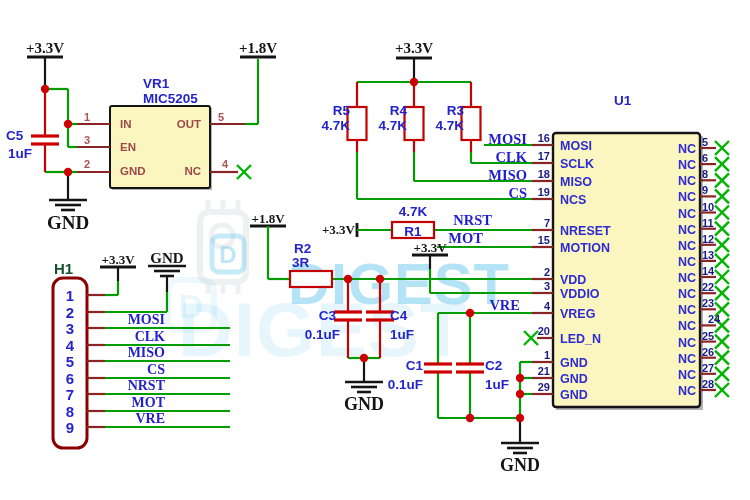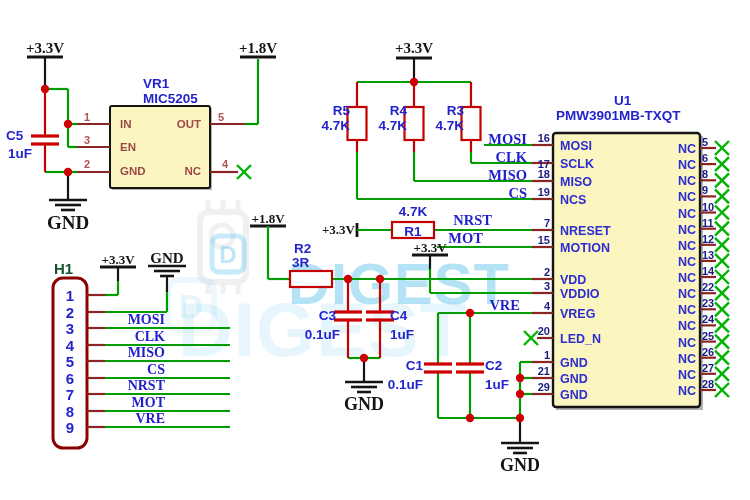--- a/index.html
+++ b/index.html
@@ -335,21 +335,20 @@
   <span class="t ref" style="left:390px;top:308px">C4</span>
   <span class="t ref" style="left:390px;top:327px">1uF</span>
   <span class="t ref ae" style="left:423px;top:358px">C1</span>
   <span class="t ref ae" style="left:423px;top:377px">0.1uF</span>
   <span class="t ref" style="left:485px;top:358px">C2</span>
   <span class="t ref" style="left:485px;top:377px">1uF</span>
 
   <span class="t net2 ae" style="left:520px;top:297px">VRE</span>
 
   <span class="t ref" style="left:614px;top:93px">U1</span>
-  <span class="t ref" style="left:556px;top:108px">PMW3901MB-TXQT</span>
 <span class="t h1num am" style="left: 70px; top: 287px;">1</span>
     <span class="t h1num am" style="left: 70px; top: 304px;">2</span>
     <span class="t h1num am" style="left: 70px; top: 320px;">3</span>
     <span class="t h1num am" style="left: 70px; top: 337px;">4</span>
     <span class="t h1num am" style="left: 70px; top: 353px;">5</span>
     <span class="t h1num am" style="left: 70px; top: 370px;">6</span>
     <span class="t h1num am" style="left: 70px; top: 386px;">7</span>
     <span class="t h1num am" style="left: 70px; top: 403px;">8</span>
     <span class="t h1num am" style="left: 70px; top: 419px;">9</span>
     <span class="t net ae" style="left: 165px; top: 312px;">MOSI</span>
@@ -367,21 +366,21 @@
     <span class="t ref ae" style="left: 464px; top: 118px;">4.7K</span>
     <span class="t net2 ae" style="left: 527px; top: 131px;">MOSI</span>
     <span class="t net2 ae" style="left: 527px; top: 149px;">CLK</span>
     <span class="t net2 ae" style="left: 527px; top: 167px;">MISO</span>
     <span class="t net2 ae" style="left: 527px; top: 185px;">CS</span>
     <span class="t net2 ae" style="left: 492px; top: 212px;">NRST</span>
     <span class="t net2 ae" style="left: 483px; top: 230px;">MOT</span>
     <span class="t pname" style="left: 560px; top: 139px;">MOSI</span>
     <span class="t pnum ae" style="left: 550px; top: 132px;">16</span>
     <span class="t pname" style="left: 560px; top: 157px;">SCLK</span>
-    <span class="t pnum ae" style="left: 550px; top: 158px;">17</span>
+    <span class="t pnum ae" style="left: 550px; top: 150px;">17</span>
     <span class="t pname" style="left: 560px; top: 175px;">MISO</span>
     <span class="t pnum ae" style="left: 550px; top: 168px;">18</span>
     <span class="t pname" style="left: 560px; top: 193px;">NCS</span>
     <span class="t pnum ae" style="left: 550px; top: 186px;">19</span>
     <span class="t pname" style="left: 560px; top: 224px;">NRESET</span>
     <span class="t pnum ae" style="left: 550px; top: 217px;">7</span>
     <span class="t pname" style="left: 560px; top: 241px;">MOTION</span>
     <span class="t pnum ae" style="left: 550px; top: 234px;">15</span>
     <span class="t pname" style="left: 560px; top: 273px;">VDD</span>
     <span class="t pnum ae" style="left: 550px; top: 266px;">2</span>
@@ -413,21 +412,21 @@
     <span class="t pnum" style="left: 702px; top: 232.8px;">12</span>
     <span class="t pname ae" style="left: 696px; top: 254.9px;">NC</span>
     <span class="t pnum" style="left: 702px; top: 248.9px;">13</span>
     <span class="t pname ae" style="left: 696px; top: 271px;">NC</span>
     <span class="t pnum" style="left: 702px; top: 265px;">14</span>
     <span class="t pname ae" style="left: 696px; top: 287.2px;">NC</span>
     <span class="t pnum" style="left: 702px; top: 281.2px;">22</span>
     <span class="t pname ae" style="left: 696px; top: 303.3px;">NC</span>
     <span class="t pnum" style="left: 702px; top: 297.3px;">23</span>
     <span class="t pname ae" style="left: 696px; top: 319.4px;">NC</span>
-    <span class="t pnum" style="left: 702px; top: 313.4px;">24</span>
+    <span class="t pnum" style="left: 702px; top: 313.4px; padding-left: 6px;">24</span>
     <span class="t pname ae" style="left: 696px; top: 335.6px;">NC</span>
     <span class="t pnum" style="left: 702px; top: 329.6px;">25</span>
     <span class="t pname ae" style="left: 696px; top: 351.7px;">NC</span>
     <span class="t pnum" style="left: 702px; top: 345.7px;">26</span>
     <span class="t pname ae" style="left: 696px; top: 367.8px;">NC</span>
     <span class="t pnum" style="left: 702px; top: 361.8px;">27</span>
     <span class="t pname ae" style="left: 696px; top: 384px;">NC</span>
     <span class="t pnum" style="left: 702px; top: 378px;">28</span>
   </div>
 

